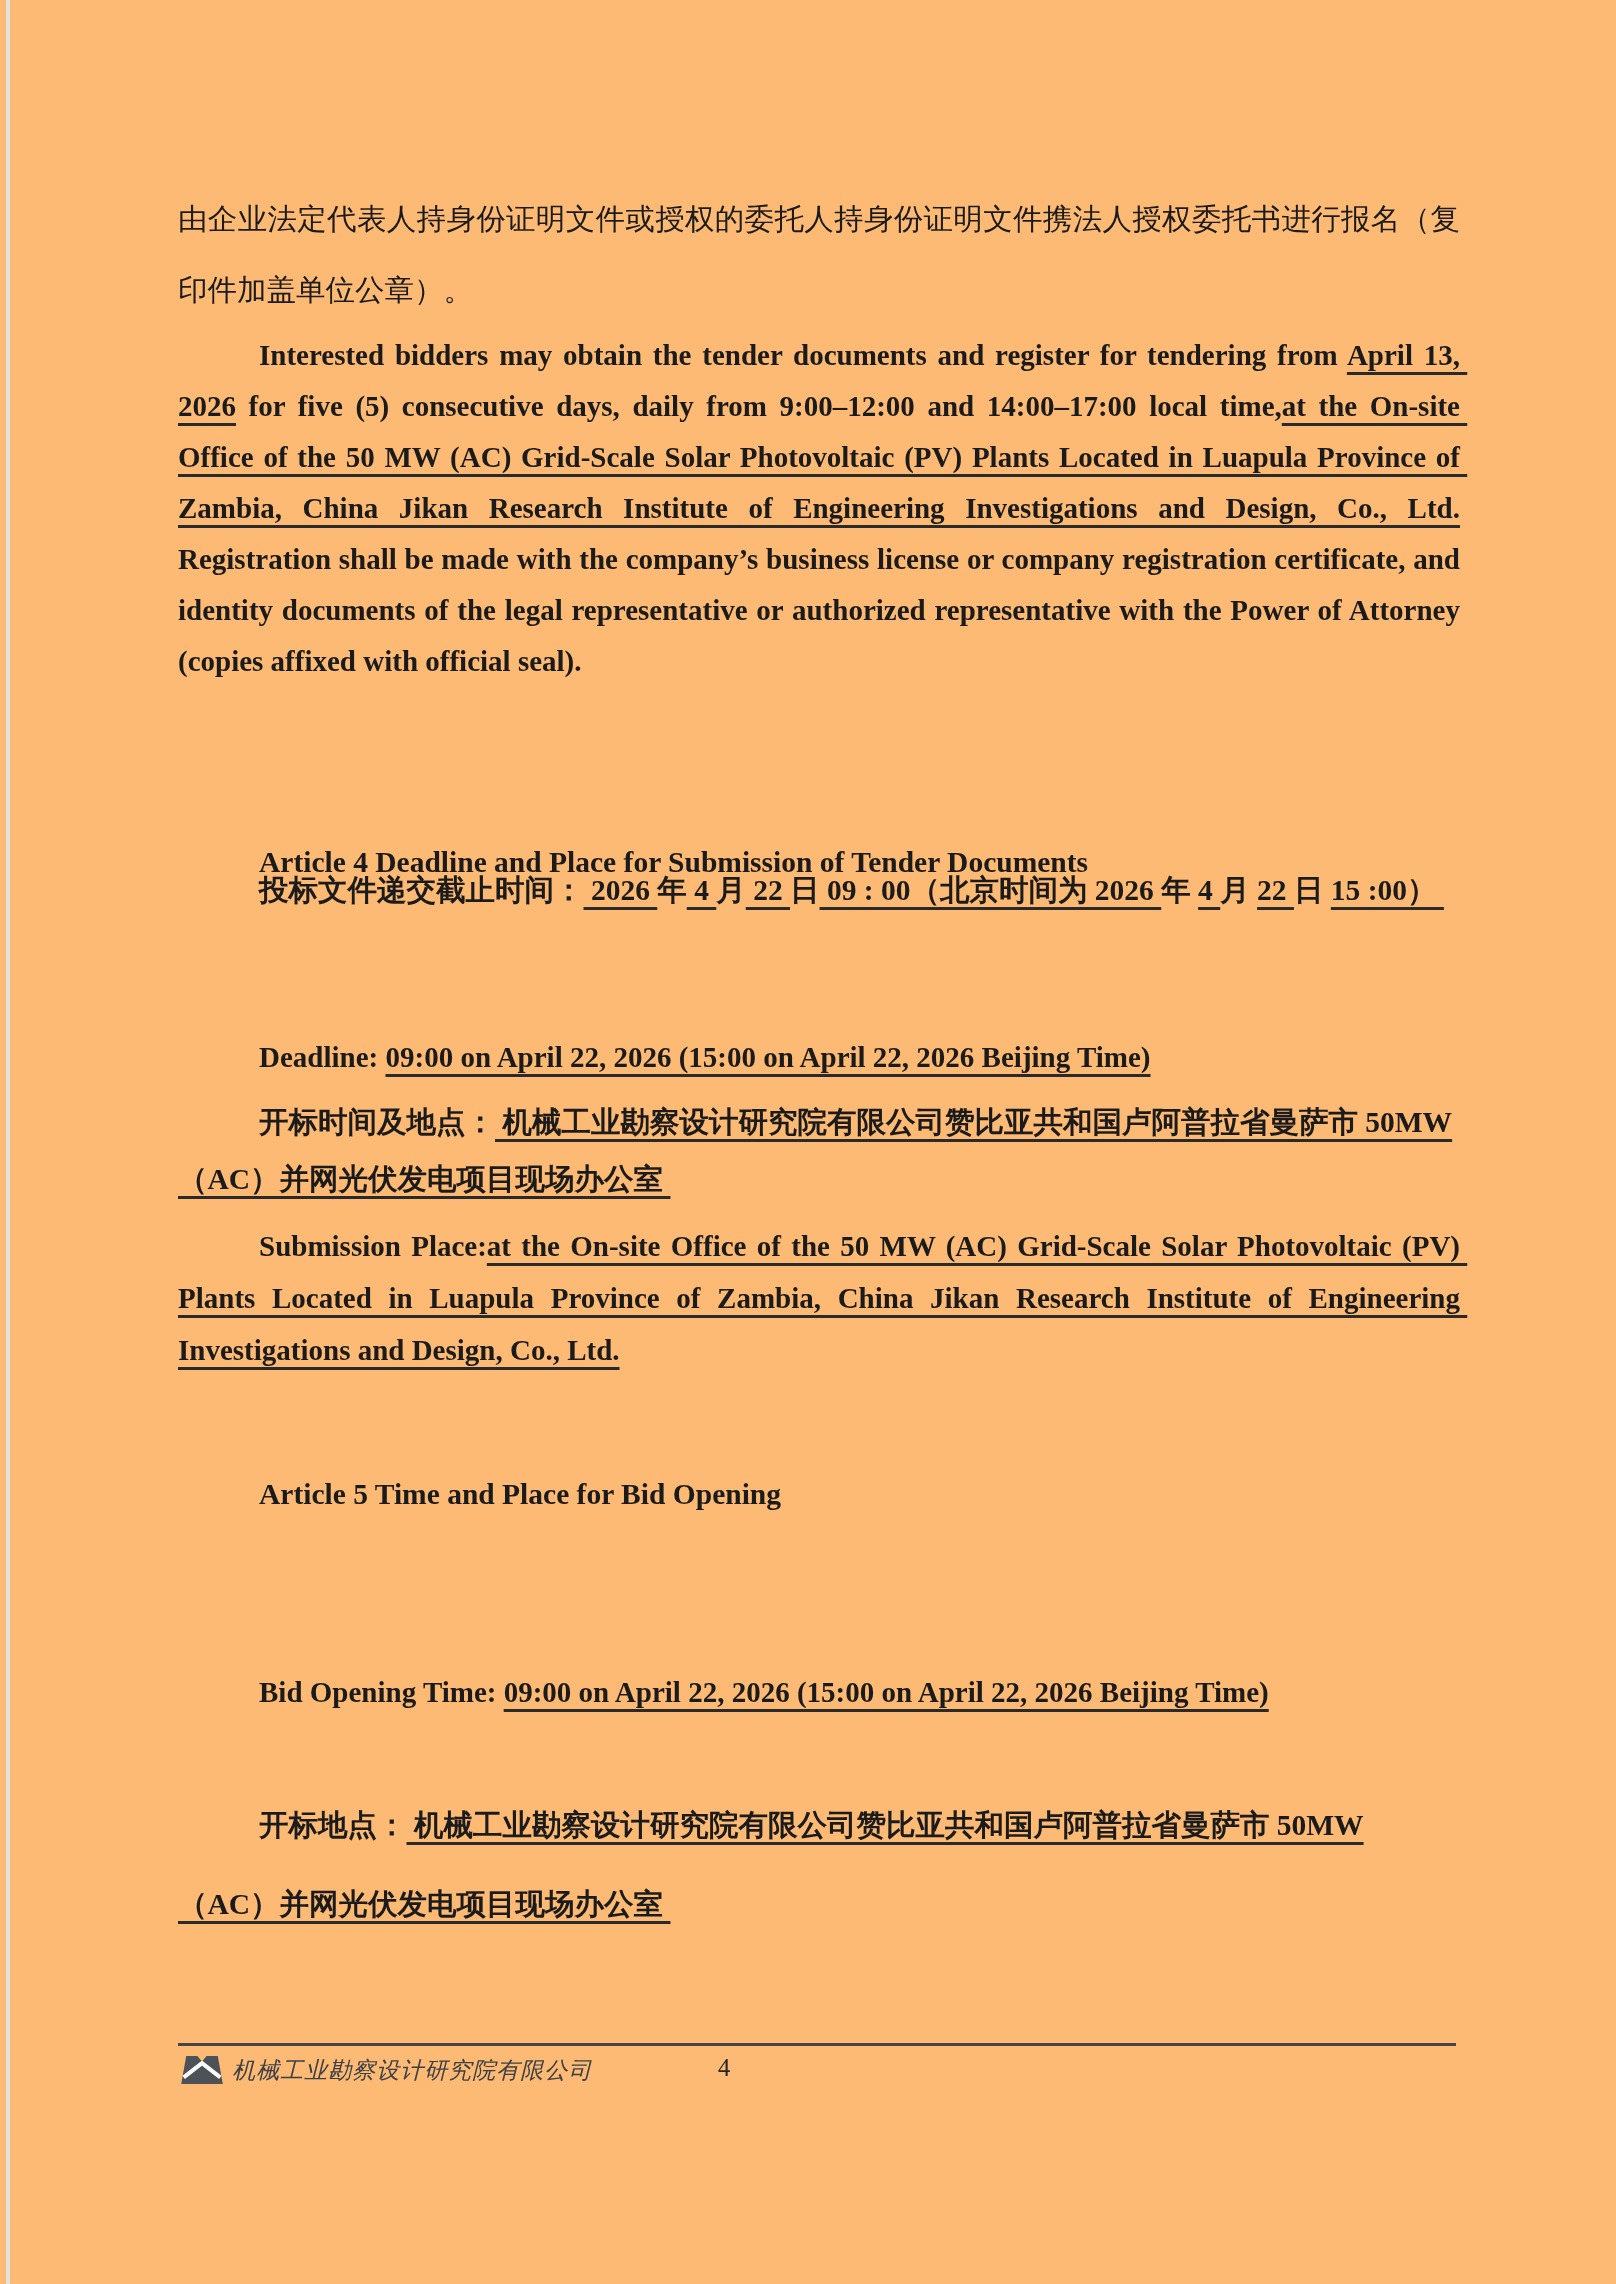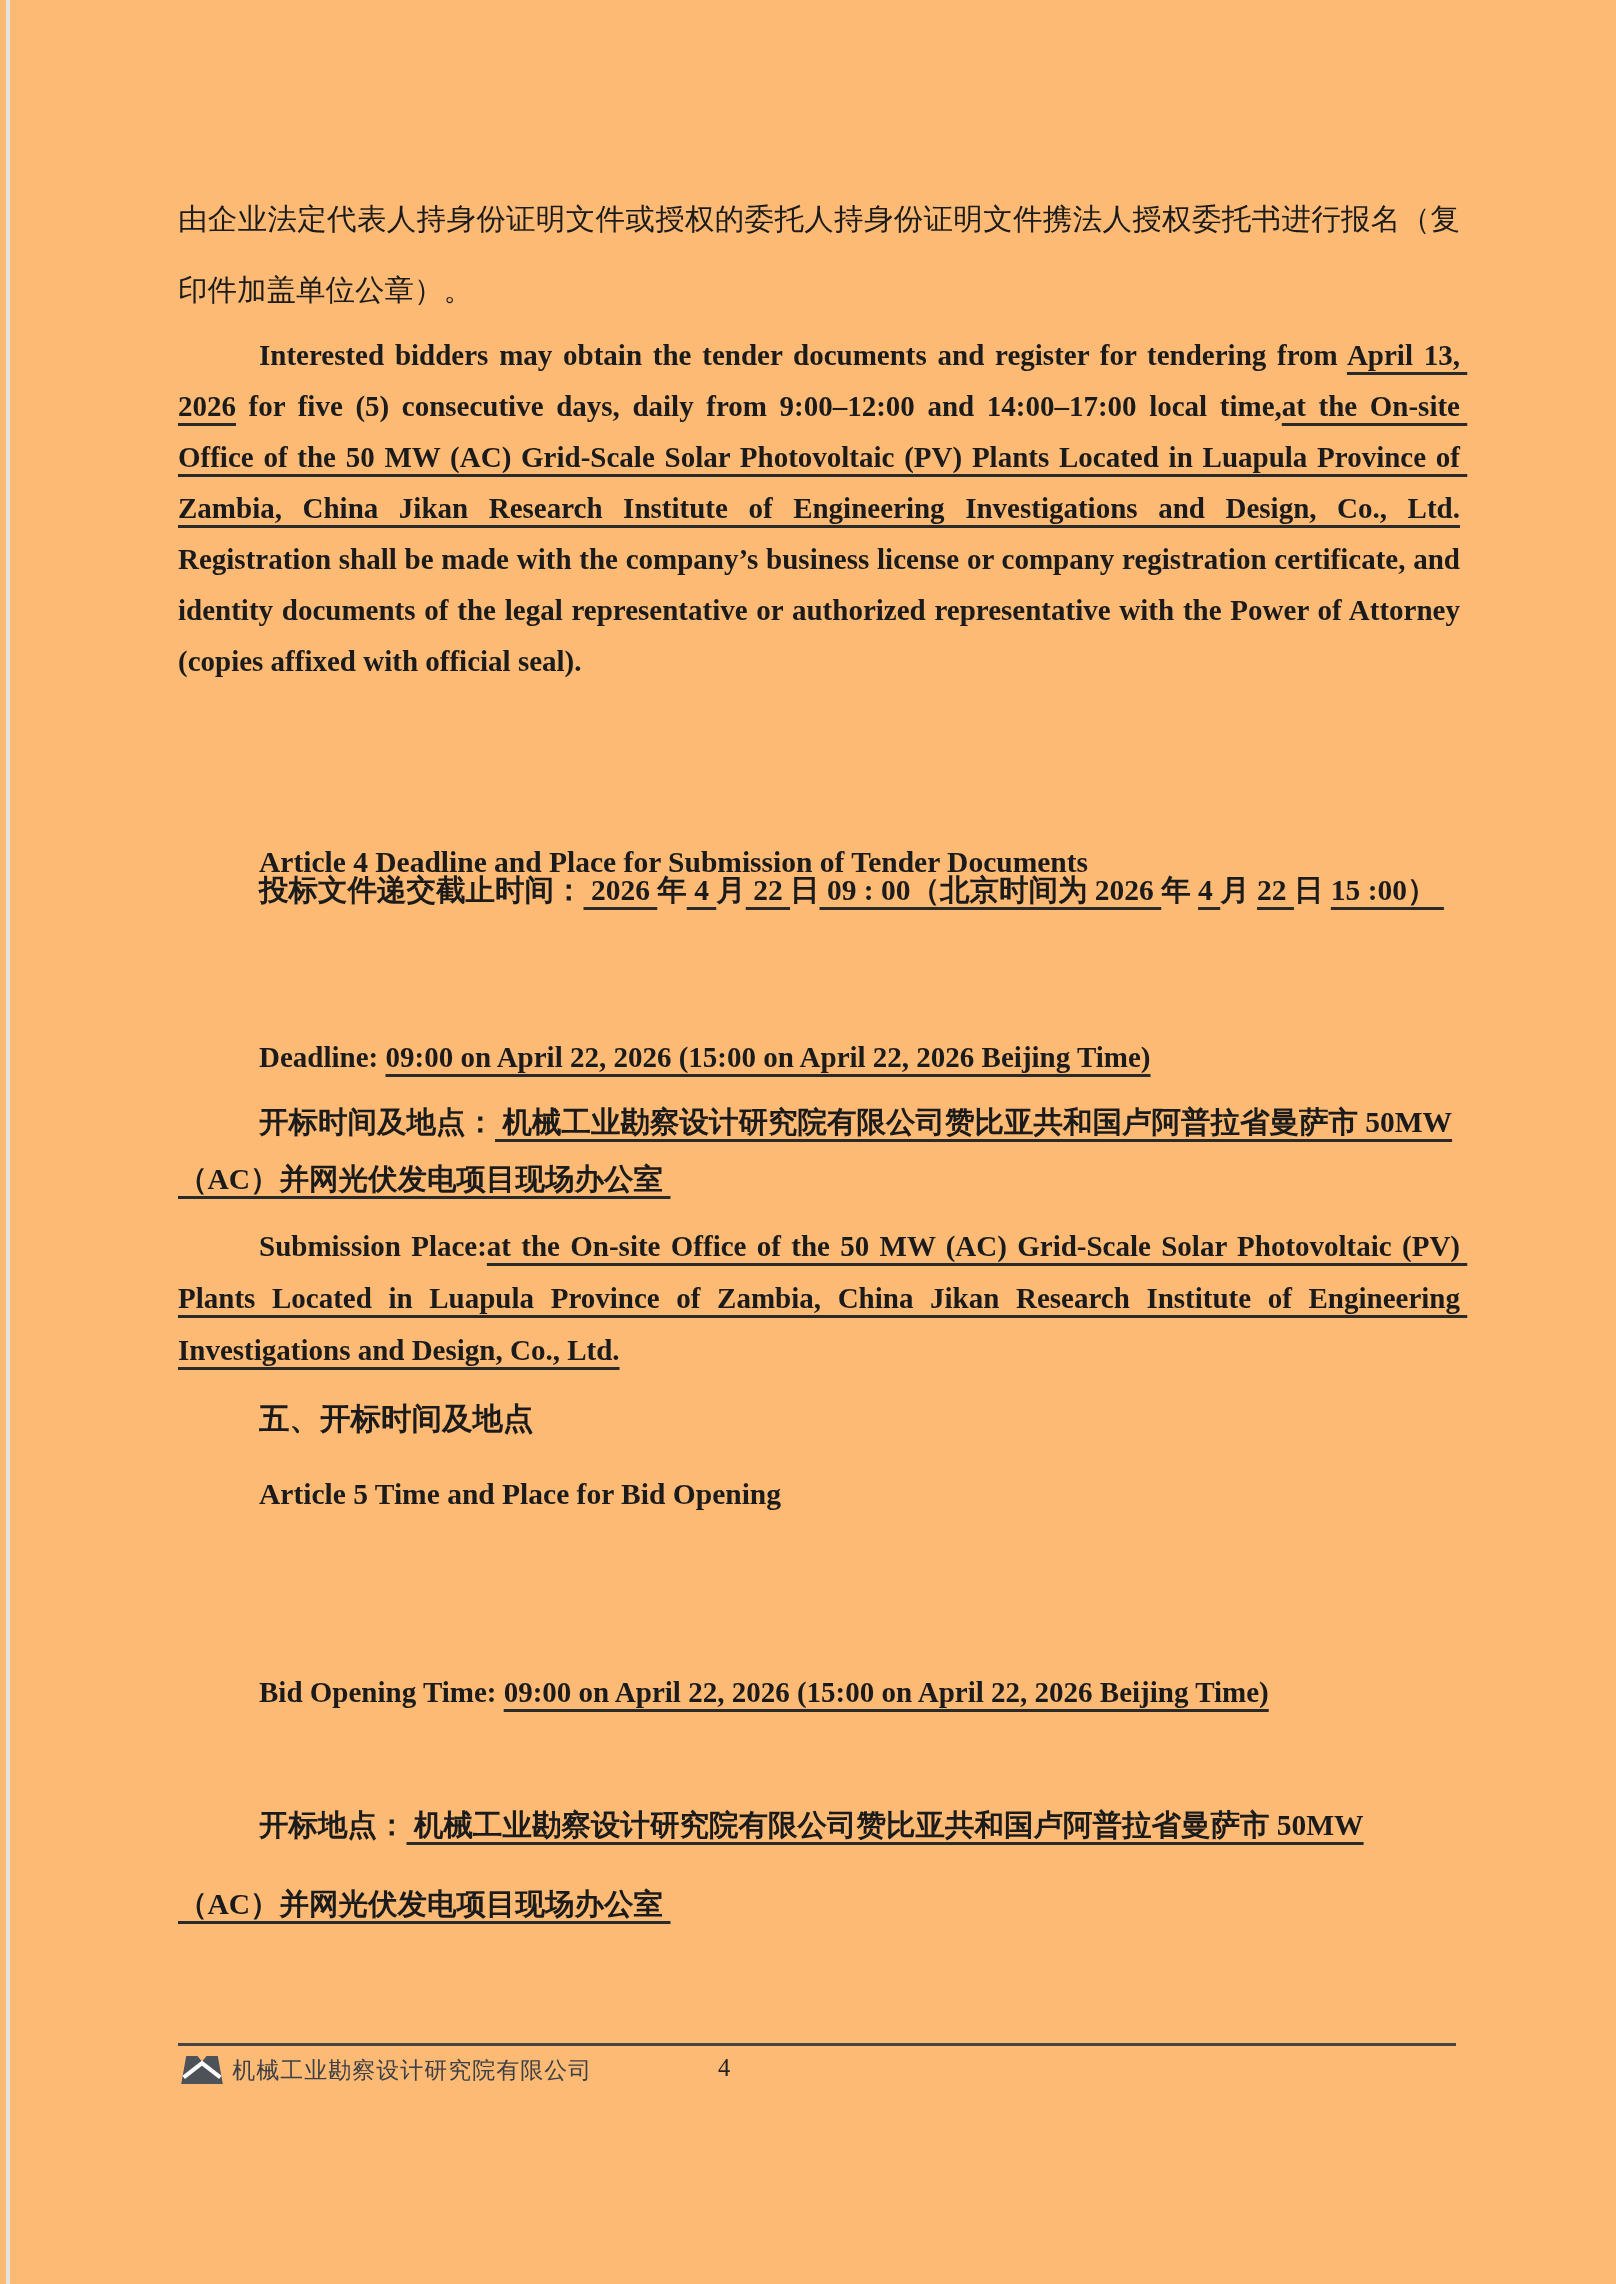--- a/index.html
+++ b/index.html
@@ -42,21 +42,21 @@
     text-decoration-thickness:2.5px;
     text-underline-offset:7.1px;
     text-decoration-color:#2a2a2a;
   }
   .footer-rule{
     position:absolute;left:178px;top:2043px;width:1278px;height:3.1px;
     background:#454545;
   }
   .footer{
     position:absolute;left:181px;top:2052px;height:36px;
-    display:flex;align-items:center;gap:9.2px;
+    display:flex;align-items:center;gap:9.2px;font-style:italic;
   }
   .logo{display:inline-block;width:42px;height:28.5px;}
   .company{
     font-size:23px;color:#3c4046;letter-spacing:1px;
     font-family:"Liberation Serif", serif;
   }
   .pageno{
     position:absolute;left:718px;top:2054px;
     font-size:24.4px;color:#222;font-family:"Liberation Serif", serif;
   }
@@ -76,21 +76,20 @@
   <h2 class="blk h-en h4en">Article 4 Deadline and Place for Submission of Tender Documents</h2>
 
   <p class="blk cn dlcn indent"><span>投标文件递交截止时间：</span><span class="u"> 2026 </span><span>年</span><span class="u"> 4 </span><span>月</span><span class="u"> 22 </span><span>日</span><span class="u"> 09 : 00（北京时间为 2026 </span><span>年 </span><span class="u">4 </span><span>月 </span><span class="u">22 </span><span>日 </span><span class="u">15 :00） </span></p>
 
   <p class="blk en dlen indent"><span>Deadline: </span><span class="u">09:00 on April 22, 2026 (15:00 on April 22, 2026 Beijing Time)</span></p>
 
   <p class="blk cn plcn indent"><span>开标时间及地点：</span><span class="u"> 机械工业勘察设计研究院有限公司赞比亚共和国卢阿普拉省曼萨市 50MW（AC）并网光伏发电项目现场办公室 </span></p>
 
   <p class="blk en plen indent"><span>Submission Place:</span><span class="u">at the On-site Office of the 50 MW (AC) Grid-Scale Solar Photovoltaic (PV) Plants Located in Luapula Province of Zambia, China Jikan Research Institute of Engineering Investigations and Design, Co., Ltd.</span></p>
 
-  <h2 class="blk h-cn h5cn">五、开标时间及地点</h2>
 
   <h2 class="blk h-en h5en">Article 5 Time and Place for Bid Opening</h2>
 
 
   <p class="blk en bten indent"><span>Bid Opening Time: </span><span class="u">09:00 on April 22, 2026 (15:00 on April 22, 2026 Beijing Time)</span></p>
 
   <p class="blk cn bpcn indent"><span>开标地点：</span><span class="u"> 机械工业勘察设计研究院有限公司赞比亚共和国卢阿普拉省曼萨市 50MW（AC）并网光伏发电项目现场办公室 </span></p>
 
   <div class="footer-rule"></div>
 

